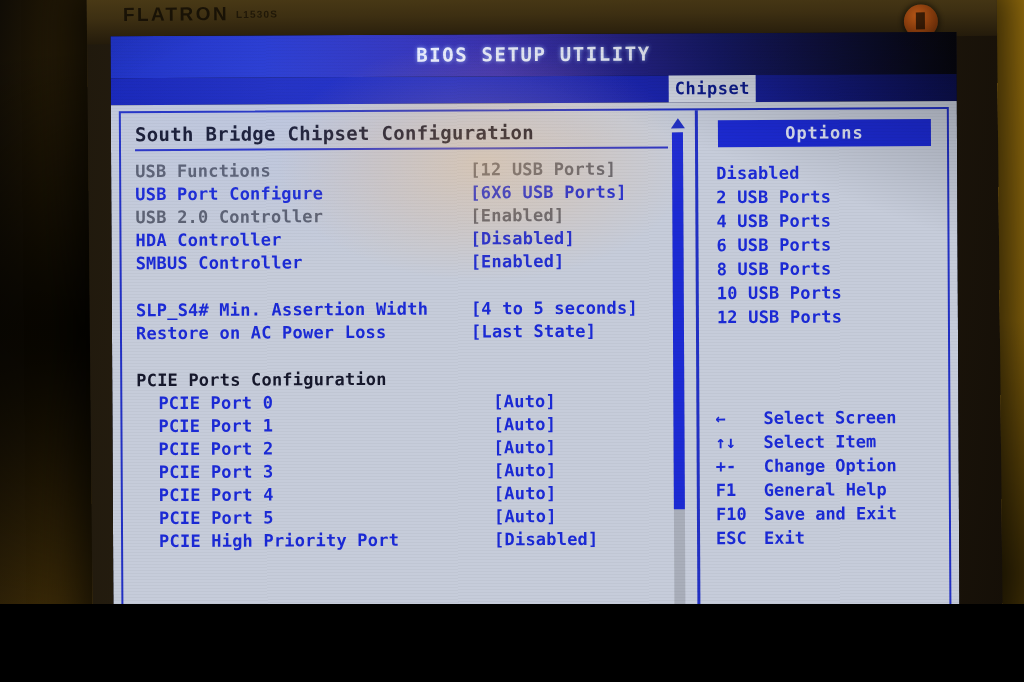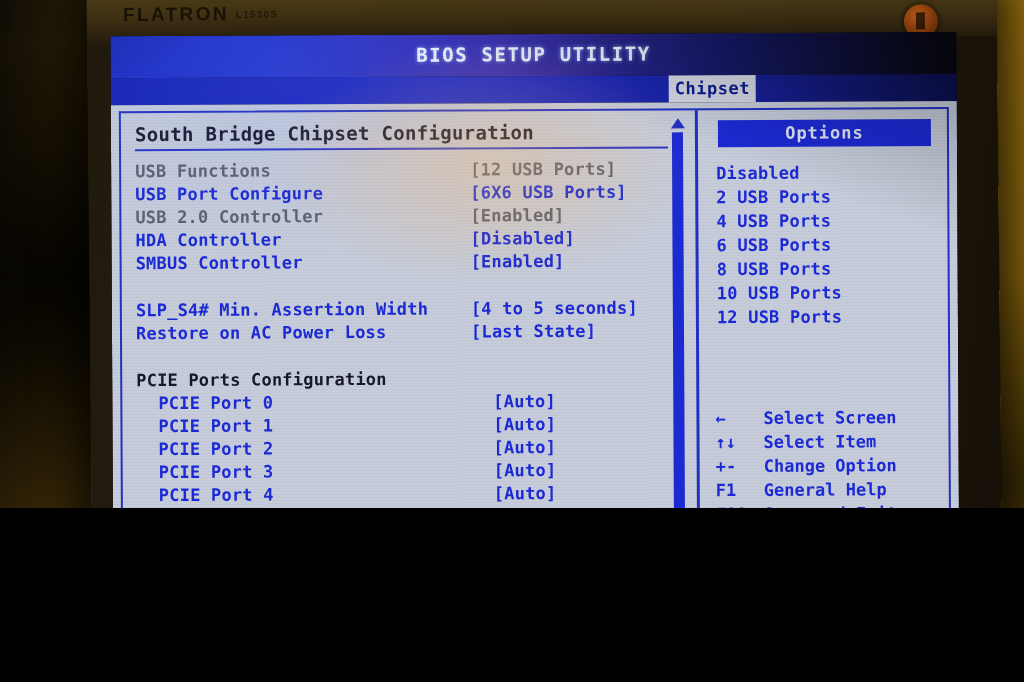--- a/index.html
+++ b/index.html
@@ -11,21 +11,21 @@
     width: 1024px;
     height: 682px;
     overflow: hidden;
     font-family: "DejaVu Sans Mono", "Liberation Mono", monospace;
   }
 
   
   #scene {
     position: relative;
     width: 1024px;
-    height: 508px;
+    height: 604px;
     overflow: hidden;
     background: #3a2a0c;
   }
 
   
   .wall {
     position: absolute;
     inset: 0;
     background:
       linear-gradient(100deg,

